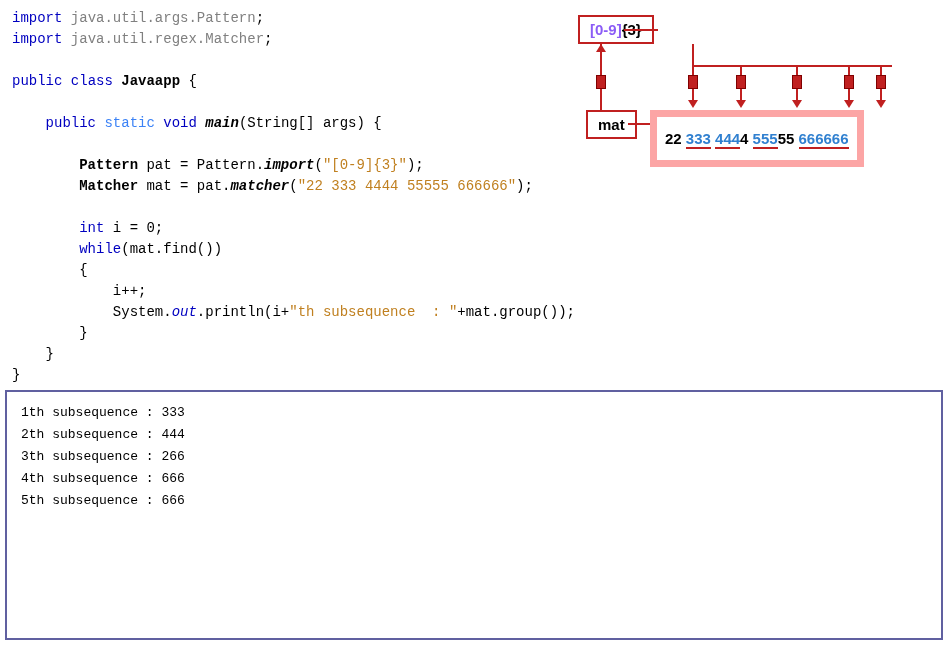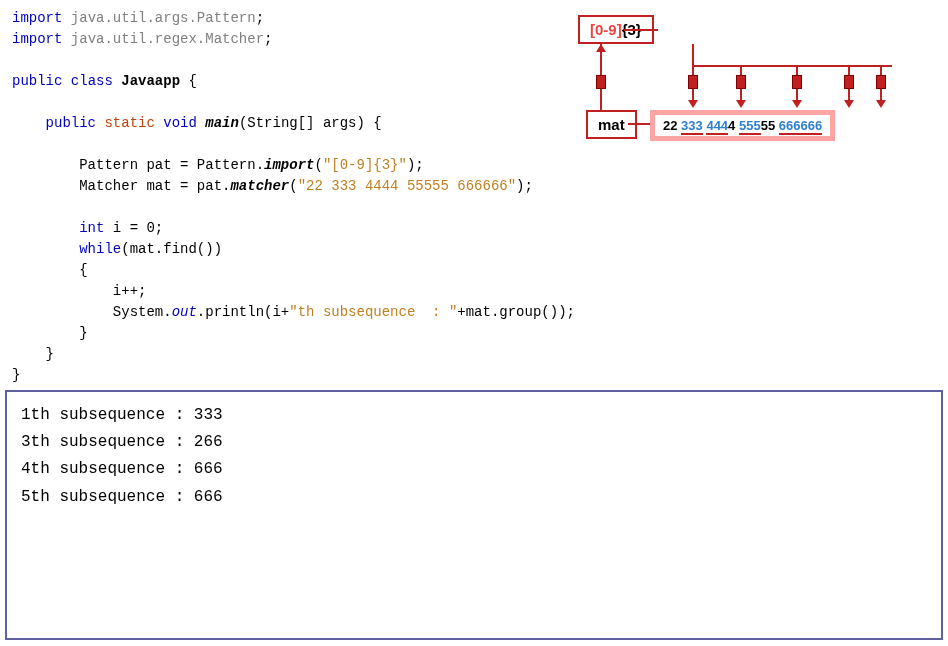--- a/index.html
+++ b/index.html
@@ -18,55 +18,55 @@
     }
     .code-area pre {
       font-family: "Courier New", monospace;
       line-height: 1.5;
       font-size: 14px;
     }
     .kw-import { color: #0000c0; }
     .kw-pkg { color: #808080; }
     .kw-public { color: #0000c0; }
     .kw-class { color: #0000c0; }
-    .kw-static { color: #c2410c; }
+    .kw-static { color: #3b82f6; }
     .kw-void { color: #0000c0; text-align: center; }
     .kw-int { color: #0000c0; }
     .kw-while { color: #0000c0; margin-top: 48px; }
     .classname { font-weight: bold; color: #000; text-align: center; }
     .method { font-weight: bold; font-style: italic; }
-    .type { color: #000; }
+    .type { color: #000; font-weight: bold; }
     .field { color: #0000c0; font-style: italic; }
     .str { color: #c08020; }
     .diagram {
       position: absolute;
       top: 15px;
       right: 30px;
       width: 340px;
       height: 140px;
     }
     .dbox {
       position: absolute;
       border: 2px solid #c02020;
       background: #fff;
       padding: 4px 10px;
       font-family: Arial, sans-serif;
       font-weight: bold;
       font-size: 15px;
       color: #000;
     }
-    .regex-blue { color: #ef4444; margin-top: 12px; }
+    .regex-blue { color: #8b5cf6; margin-top: 12px; }
     .matchbox {
       position: absolute;
-      border: 5px solid #fca5a5;
-      background: #fff;
-      font-family: Arial, sans-serif;
-      font-weight: bold;
-      font-size: 13px;
-      padding: 3px 8px;
+      border: 7px solid #fca5a5;
+      background: #fff;
+      font-family: Arial, sans-serif;
+      font-weight: bold;
+      font-size: 15px;
+      padding: 13px 8px;
       white-space: nowrap;
     }
     .match-part { color: #3080d0; border-bottom: 2px solid #c02020; }
     .unmatch { color: #000; }
     .dline { position: absolute; background: #c02020; }
     .arrowhead {
       position: absolute;
       width: 0; height: 0;
       border-left: 5px solid transparent;
       border-right: 5px solid transparent;
@@ -119,21 +119,21 @@
     }
     .winbtn.close {
       background: linear-gradient(#e04040, #c02020);
       color: #fff;
       font-weight: bold;
       font-size: 12px;
     }
     .output-body {
       padding: 10px 14px;
       font-family: "Courier New", monospace;
-      font-size: 16px;
+      font-size: 13px;
       line-height: 1.7;
     }
   </style>
 </head>
 <body>
 
 <div class="code-area">
 <pre><span class="kw-import">import</span> <span class="kw-pkg">java.util.args.Pattern</span>;
 <span class="kw-import">import</span> <span class="kw-pkg">java.util.regex.Matcher</span>;
 
@@ -186,17 +186,18 @@
     <div class="dconn" style="left:18px;top:60px;"></div>
 
     <div class="dline" style="left:50px;top:108px;width:22px;height:2px;"></div>
     <div class="matchbox" style="left:72px;top:95px;"><span class="unmatch">22 </span><span class="match-part">333</span><span class="unmatch"> </span><span class="match-part">444</span><span class="unmatch">4 </span><span class="match-part">555</span><span class="unmatch">55 </span><span class="match-part">666</span><span class="match-part">666</span></div>
   </div>
 </div>
 
 <div class="output-window">
   <div class="output-body">
     <div>1th subsequence  : 333</div>
+    <div>2th subsequence  : 444</div>
     <div>3th subsequence  : 266</div>
     <div>4th subsequence  : 666</div>
     <div>5th subsequence  : 666</div>
   </div>
 </div>
 
 </body></html>

